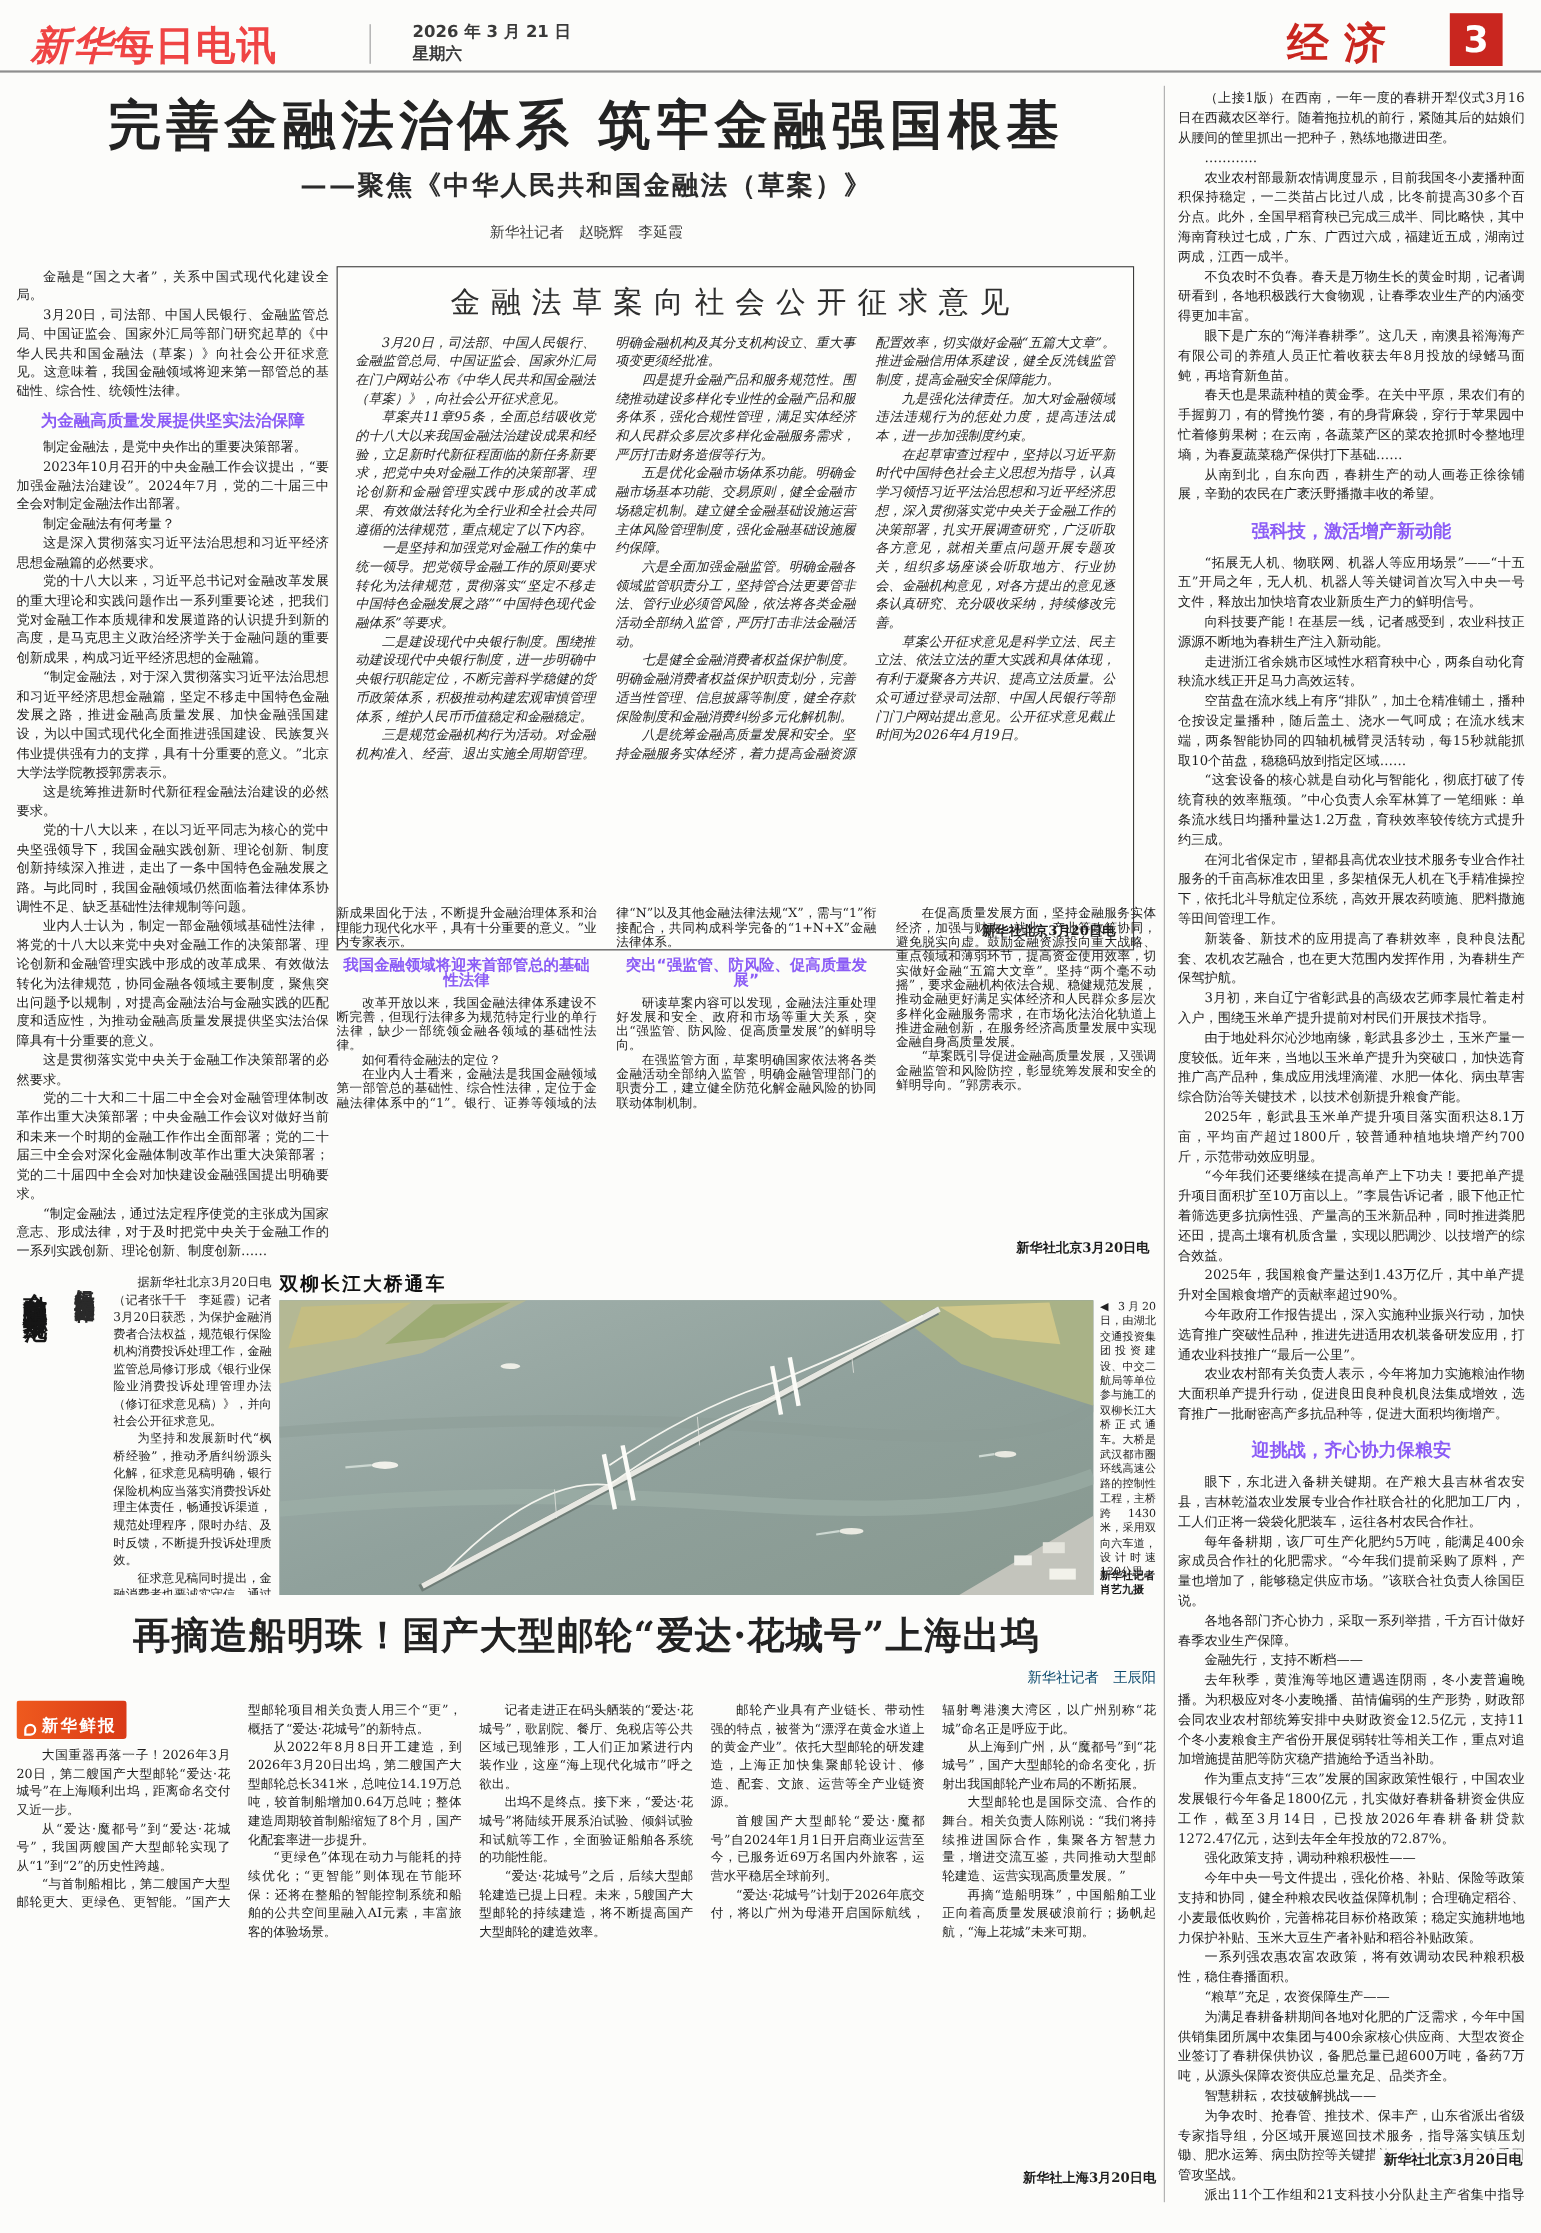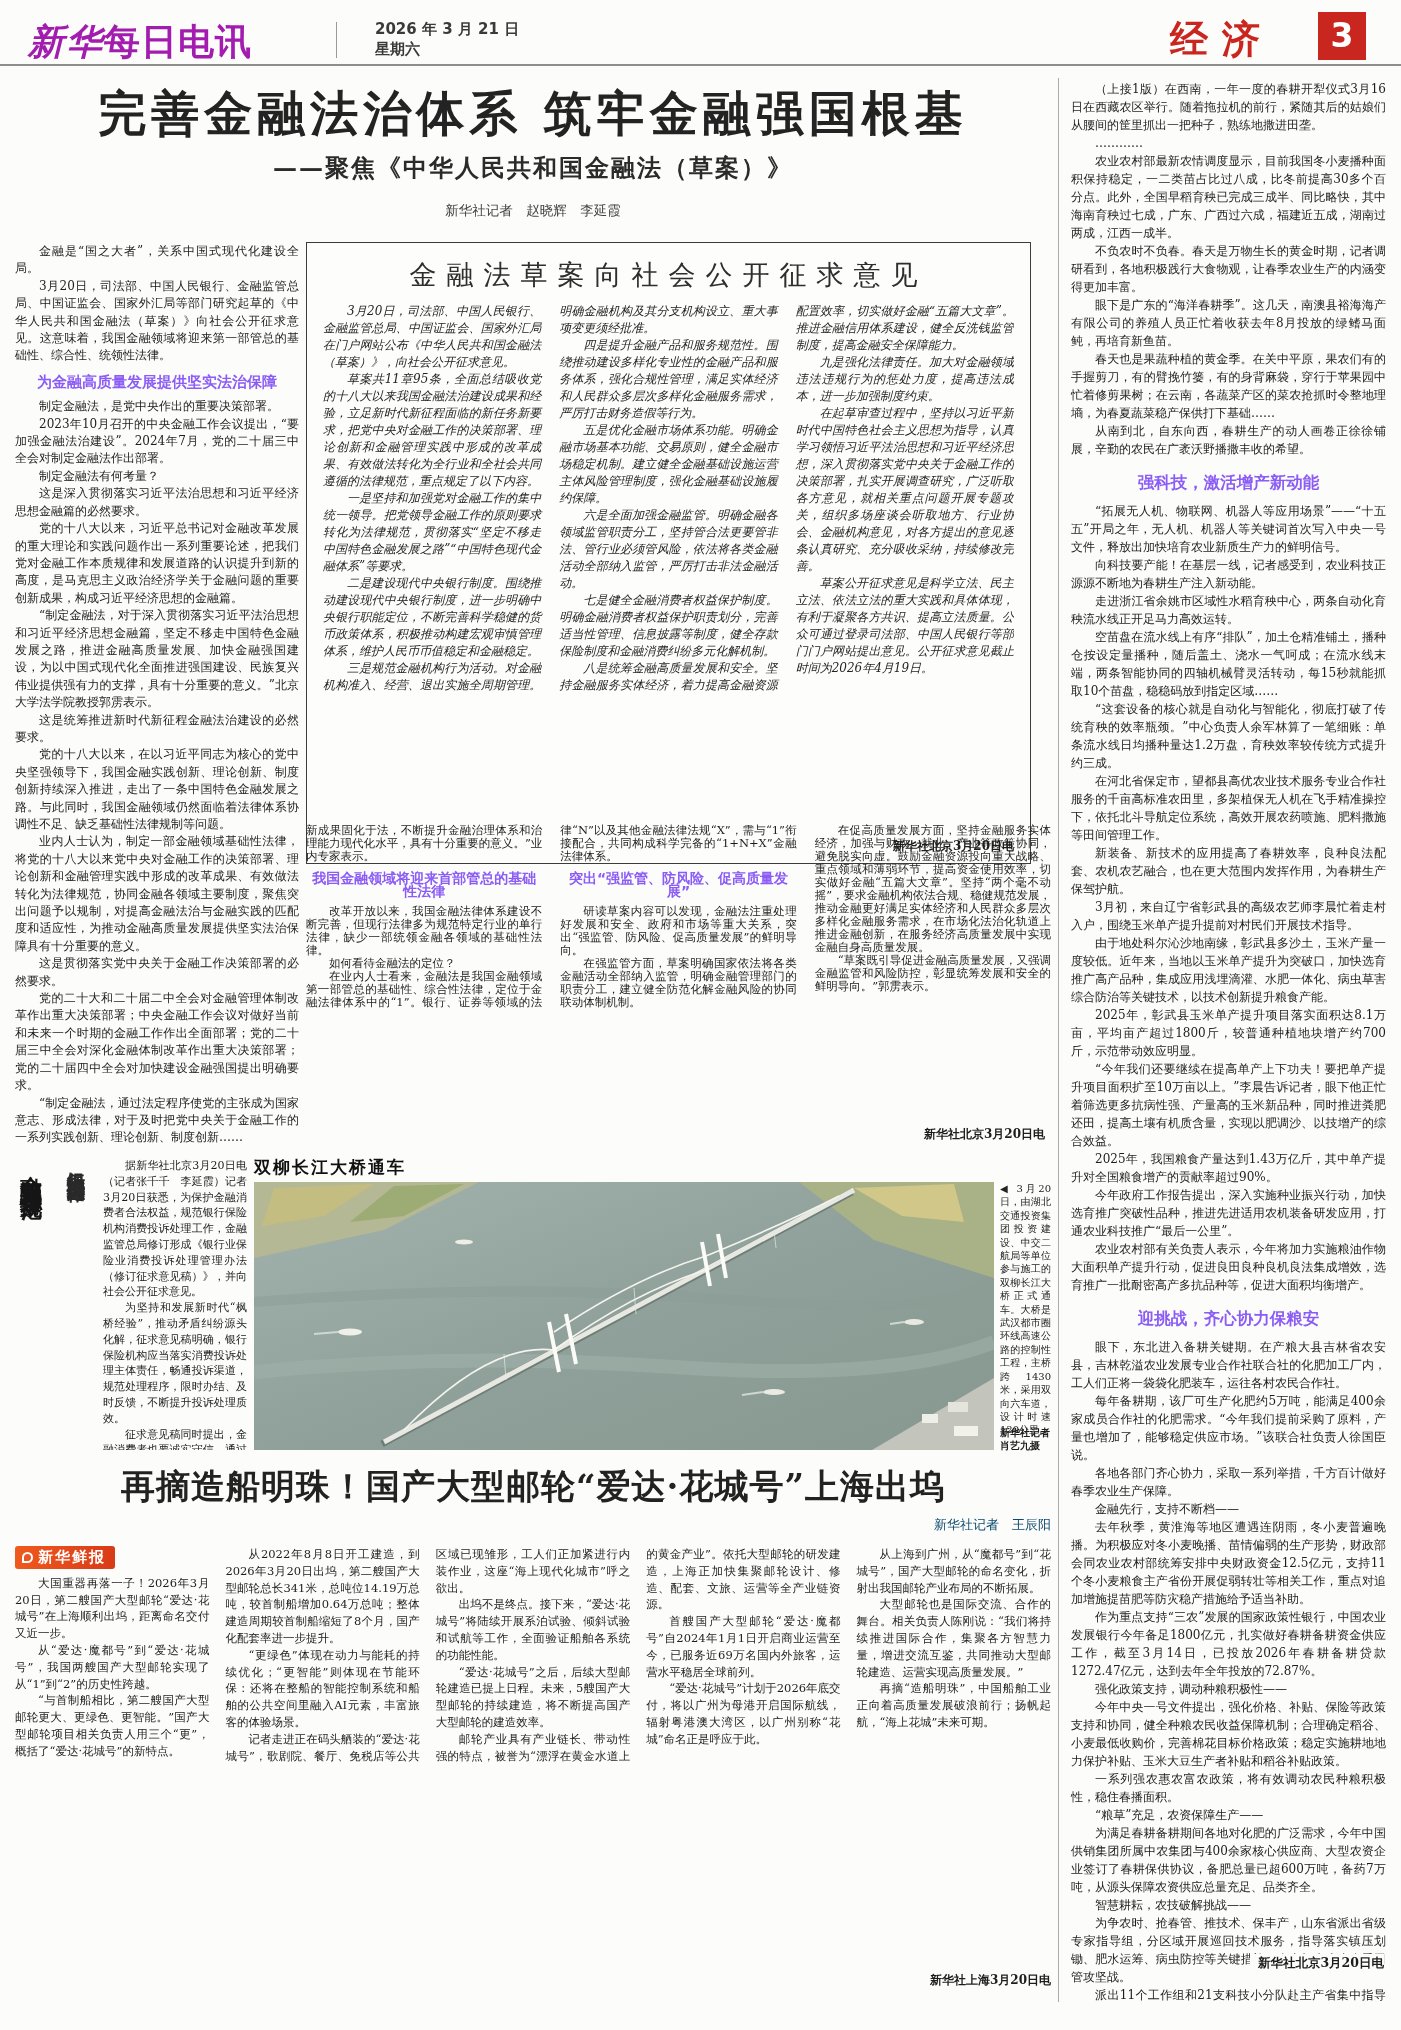--- a/index.html
+++ b/index.html
@@ -4,21 +4,21 @@
 <style>
   * { margin:0; padding:0; box-sizing:border-box; }
   html,body { width:1401px; height:2030px; }
   body { position:relative; background:#fcfcfa; color:#1d1d1d;
          font-family:"DejaVu Serif","Liberation Serif",serif; overflow:hidden; }
   .abs { position:absolute; }
 
   
   #masthead { left:0; top:6px; width:1401px; height:58px; }
   #masthead-rule { left:0; top:64px; width:1401px; height:2px; background:#8e8e8e; }
-  .brand { left:28px; top:12px; font-size:36px; font-weight:900; color:#a21caf;
+  .brand { left:28px; top:12px; font-size:36px; font-weight:900; color:#ef4444;
            letter-spacing:2px; font-style:italic; }
   .brand .b2 { font-style:normal; letter-spacing:1px; }
   .mh-div { left:336px; top:16px; width:1px; height:36px; background:#9a9a9a; }
   .mh-date { left:352px; top:13px; font-family:"DejaVu Sans","Liberation Sans",sans-serif;
              font-size:15px; font-weight:700; color:#3a3a3a; line-height:20px;margin-left:23px; }
   .section-label { left:1170px; top:8px; font-size:38px; font-weight:900; color:#c9261f; letter-spacing:14px; }
   .page-badge { left:1318px; top:6px; width:48px; height:48px; background:#c9261f; color:#fff;
                 font-size:33px; font-weight:900; text-align:center; line-height:48px;
                 font-family:"DejaVu Sans","Liberation Sans",sans-serif; }
 
@@ -69,23 +69,23 @@
                    font-size:10px; line-height:13.4px; color:#222; overflow:hidden; text-align:justify; }
   #photo-credit { position:absolute; left:746px; bottom:0; width:51px; font-size:10px;
                   font-weight:700; line-height:13px; }
 
   
   #ship-title { left:15px; top:1464px; width:1036px; text-align:center; font-size:34px;
                 font-weight:900; letter-spacing:1px; color:#222; }
   #ship-byline { left:15px; top:1516px; width:1036px; text-align:right; font-size:13px; color:#0c4a6e; }
   #ship-body { left:15px; top:1546px; width:1036px; height:446px; column-count:5; column-gap:16px;
                overflow:hidden; font-size:11.5px; line-height:16.8px; text-align:justify; }
-  #fresh-badge { display:inline-flex; align-items:center; gap:5px; background:linear-gradient(90deg,#ef5a1e,#d93a17);
+  #fresh-badge { display:inline-flex; align-items:flex-end; gap:5px; background:linear-gradient(90deg,#ef5a1e,#d93a17);
                  color:#fff; font-family:"DejaVu Sans","Liberation Sans",sans-serif; font-weight:700;
-                 font-size:15px; padding:3px 9px 3px 7px; border-radius:3px; margin-bottom:6px; letter-spacing:2px; }
+                 font-size:15px; padding:15px 9px 3px 7px; border-radius:3px; margin-bottom:6px; letter-spacing:2px; }
   #fresh-icon { width:11px; height:11px; border:2px solid #fff; border-radius:50% 50% 50% 0; display:inline-block; }
   #ship-dateline { left:830px; top:1972px; width:221px; text-align:right; font-weight:700; font-size:12px;
                    background:#fcfcfa; }
 
   
   #sidebar { left:1058px; top:78px; width:330px; height:1924px; border-left:1px solid #ababab;
              padding:2px 2px 26px 12px; overflow:hidden; font-size:12px; line-height:18px; text-align:justify; }
   #sidebar .subhead { font-size:16.5px; margin:16px 0 10px; }
   #sidebar-dateline { position:absolute; right:4px; bottom:30px; font-weight:700; font-size:12.5px;
                       background:#fcfcfa; padding-left:8px; }

